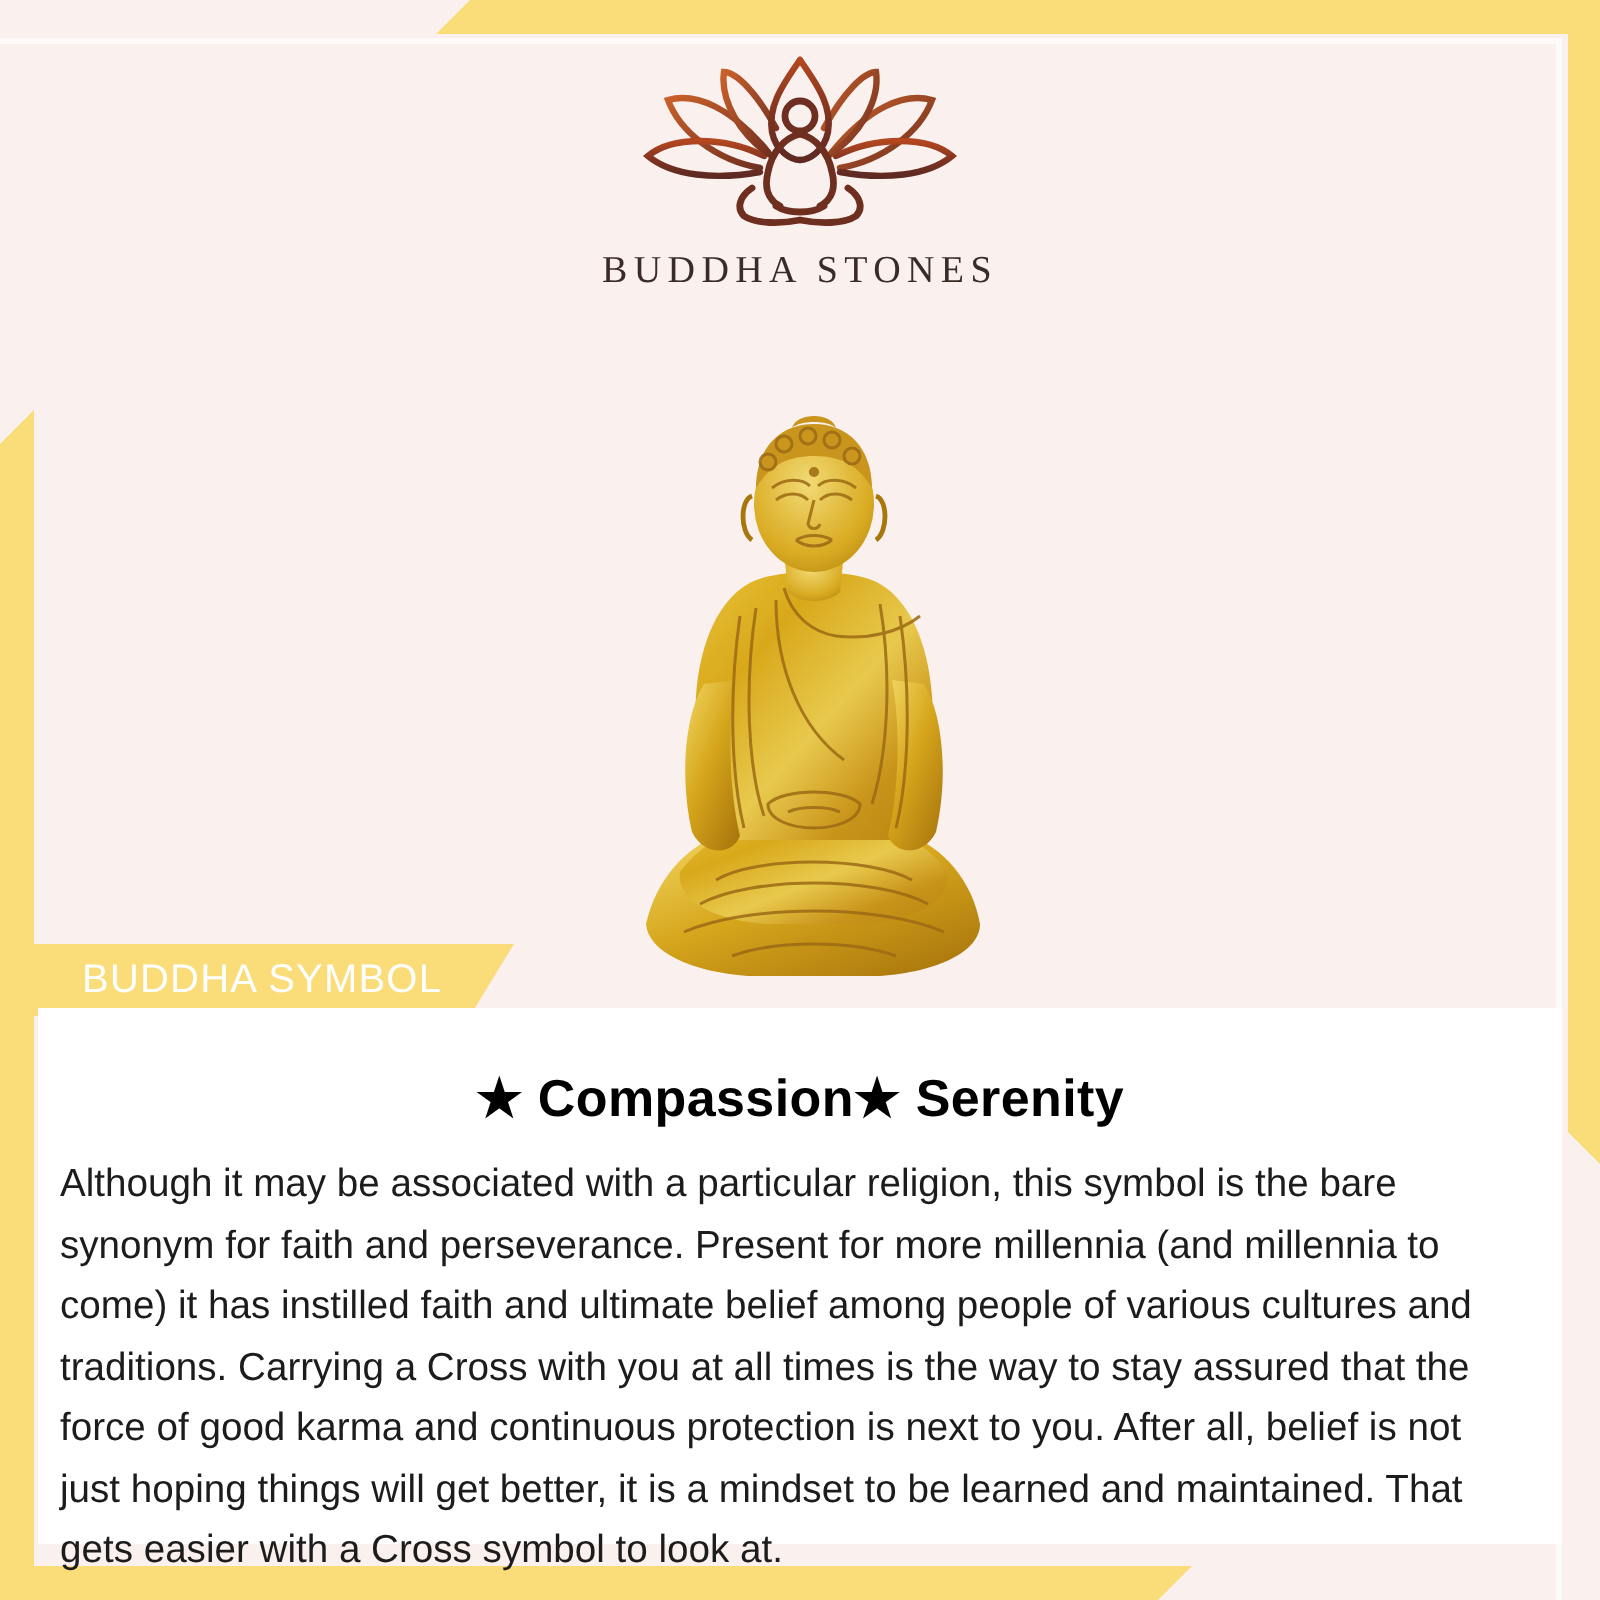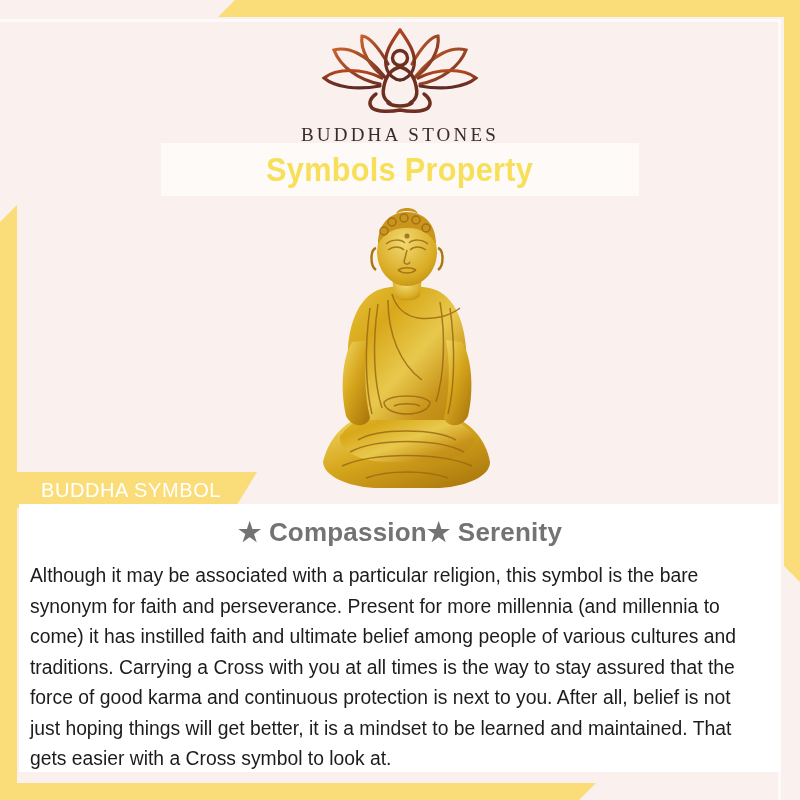--- a/index.html
+++ b/index.html
@@ -117,26 +117,26 @@
 
   
   .panel {
     position:absolute;
     top:504px; left:19px;
     width:762px; height:268px;
     background:#ffffff;
   }
 
   .headline {
-    margin-top:13px;
+    margin-top:30px;
     text-align:center;
     font-family:"Liberation Sans Narrow","Liberation Sans", sans-serif;
     font-weight:bold;
     font-size:26px;
-    color:#737373;
+    color:#000000;
     letter-spacing:0.2px;
     white-space:nowrap;
   }
 
   .body-copy {
     margin:12px 10px 0 11px;
     font-family:"Liberation Sans Narrow","Liberation Sans", sans-serif;
     font-size:19.6px;
     line-height:30.5px;
     color:#1c1c1c;
@@ -196,23 +196,20 @@
             <path d="M90,43 C82,45 76,52 74,62 C72,70 74,76 80,79"></path>
             <path d="M90,43 C98,45 104,52 106,62 C108,70 106,76 100,79"></path>
             <path d="M66,70 C60,74 58,80 62,84 C68,88 80,88 90,86 C100,88 112,88 118,84 C122,80 120,74 114,70"></path>
             <path d="M78,79 C84,83 96,83 102,79"></path>
           </g>
         </svg>
       </span>
       <div class="logo-word">BUDDHA STONES</div>
     </div>
 
-    <div class="title-banner">
-      <span class="title-text">Symbols Property</span>
-    </div>
 
     <div class="buddha-wrap">
       <svg viewBox="0 0 178 290" xmlns="http://www.w3.org/2000/svg">
         <defs>
           <linearGradient id="gold" x1="0" y1="0" x2="1" y2="1">
             <stop offset="0%" stop-color="#e9c33a"></stop>
             <stop offset="28%" stop-color="#d8a81a"></stop>
             <stop offset="55%" stop-color="#e8c94d"></stop>
             <stop offset="78%" stop-color="#c9941a"></stop>
             <stop offset="100%" stop-color="#b8840f"></stop>

